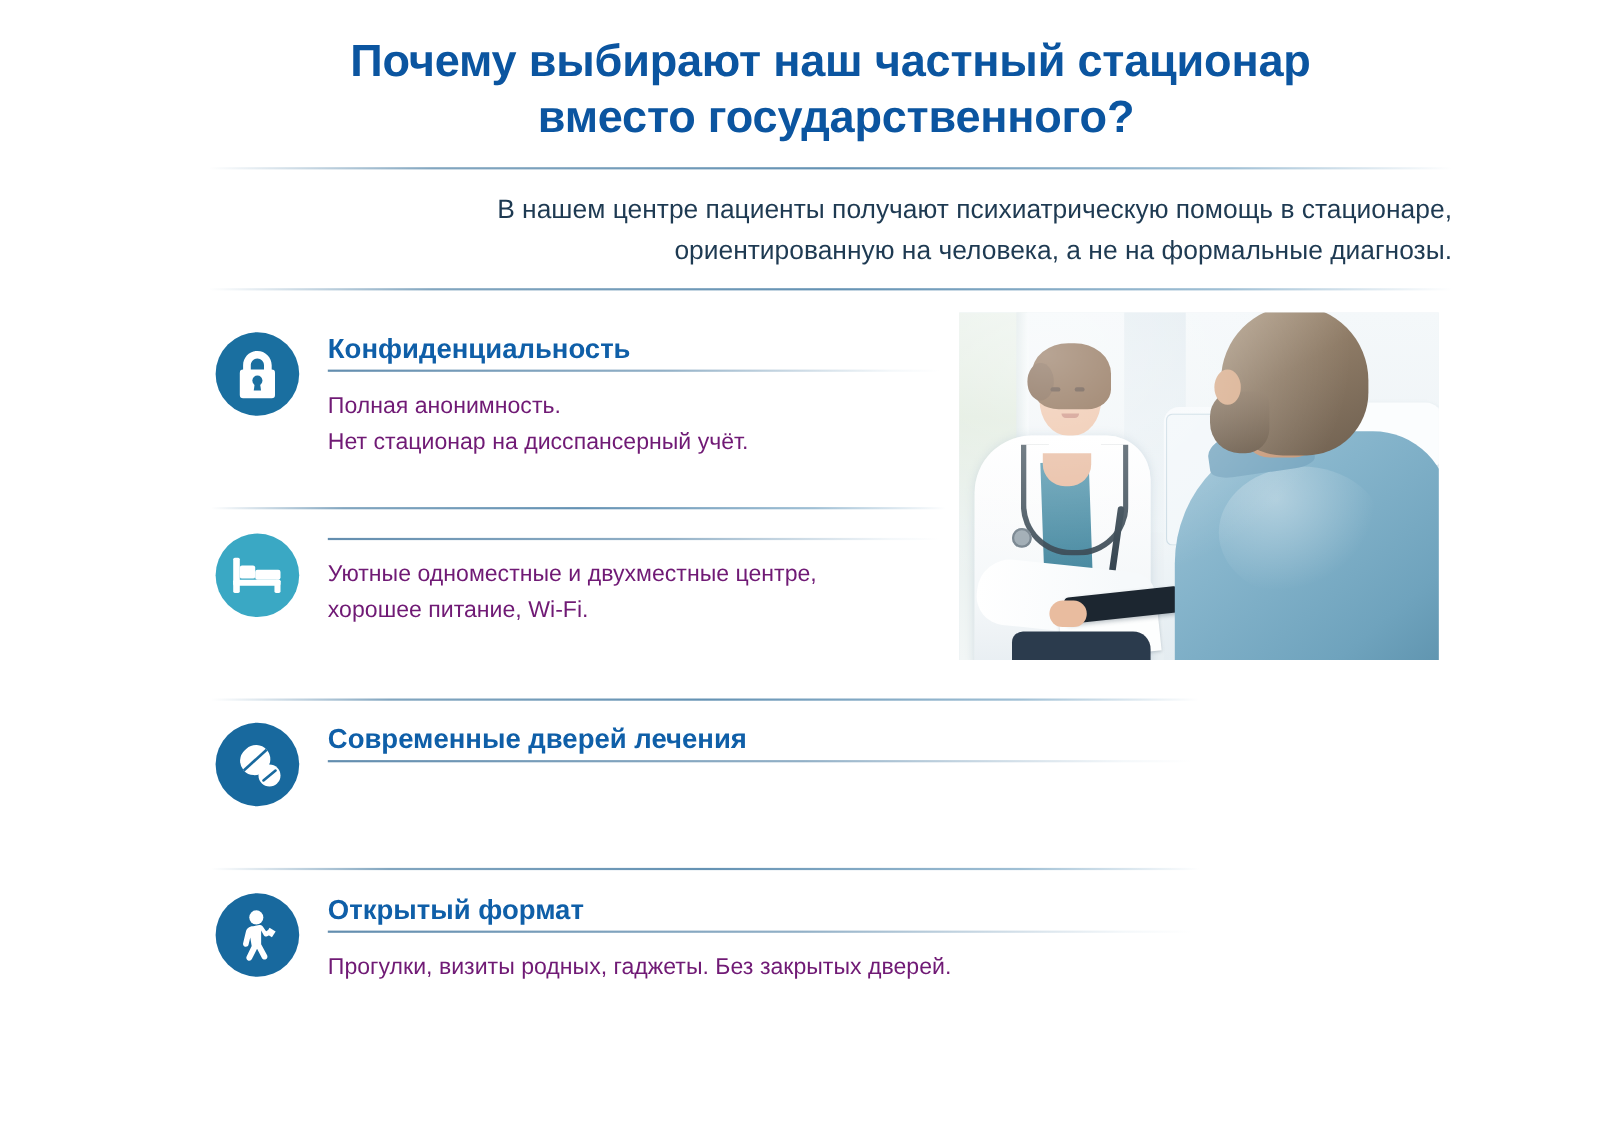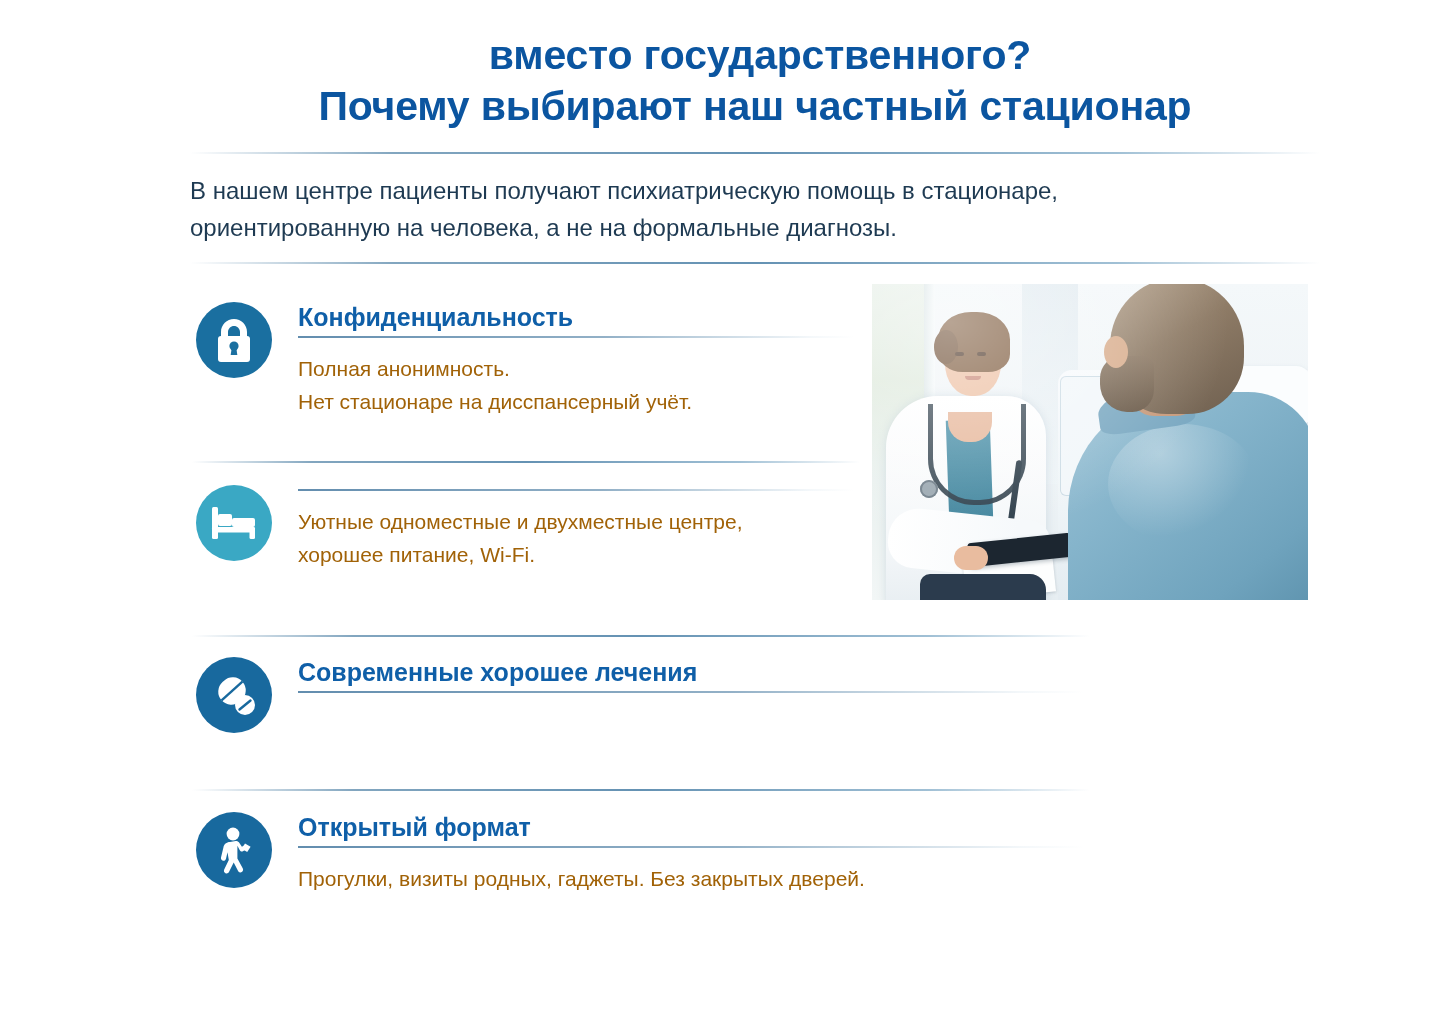--- a/index.html
+++ b/index.html
@@ -59,21 +59,21 @@
   .rule.r-d1    { top: 461px; }
   .rule.r-d2    { top: 635px; }
   .rule.r-d3    { top: 789px; }
 
   
   .subtitle {
     position: absolute;
     left: 190px;
     top: 172px;
     width: 1130px;
-    text-align: left;
+    text-align: right;
     color: #1e3a52;
     font-size: 24px;
     line-height: 37px;
   }
   .subtitle .l1 { display: block; }
   .subtitle .l2 { display: block; }
 
   
   .feature {
     position: absolute;
@@ -107,21 +107,21 @@
     margin-top: 4px;
     height: 2px;
     background: linear-gradient(to right,
         rgba(90,135,170,0.95) 0%,
         rgba(110,150,180,0.75) 55%,
         rgba(180,205,222,0.15) 92%,
         rgba(255,255,255,0) 100%);
   }
   .feature p {
     margin: 0;
-    color: #a16207;
+    color: #701a75;
     font-size: 21px;
     line-height: 33px;
   }
   .feature .desc { margin-top: 14px; }
 
   
   #feature-privacy  { top: 302px; }
   #feature-comfort  { top: 485px; }
   #feature-methods  { top: 657px; }
   #feature-open     { top: 812px; }
@@ -311,22 +311,22 @@
     background: radial-gradient(ellipse at 18% 12%, rgba(255,255,255,.45), rgba(255,255,255,0) 55%);
     pointer-events: none;
   }
 </style>
 </head>
 <body>
 
 <div class="page">
 
   <div class="title-block">
+    <div class="title-line">Почему выбирают наш частный стационар</div>
     <div class="title-line second">вместо государственного?</div>
-    <div class="title-line">Почему выбирают наш частный стационар</div>
   </div>
 
   <div class="rule full r-top"></div>
 
   <div class="subtitle">
     <span class="l1">В нашем центре пациенты получают психиатрическую помощь в стационаре,</span>
     <span class="l2">ориентированную на человека, а не на формальные диагнозы.</span>
   </div>
 
   <div class="rule full r-sub"></div>
@@ -337,21 +337,21 @@
         <path d="M22 3c-7.2 0-13 5.8-13 13v7h7v-7c0-3.3 2.7-6 6-6s6 2.7 6 6v7h7v-7c0-7.2-5.8-13-13-13z" fill="#ffffff"></path>
         <rect x="6" y="20" width="32" height="26" rx="3" fill="#ffffff"></rect>
         <circle cx="22" cy="30" r="4.6" fill="#1a6fa0"></circle>
         <path d="M19.8 31h4.4l1.1 8h-6.6z" fill="#1a6fa0"></path>
       </svg>
     </div>
     <div class="body">
       <h3>Конфиденциальность</h3>
       <div class="head-rule"></div>
       <p class="desc">Полная анонимность.</p>
-      <p>Нет стационаре на дисспансерный учёт.</p>
+      <p>Нет стационар на дисспансерный учёт.</p>
     </div>
   </div>
 
   <div class="rule left r-d1"></div>
 
   <div class="feature" id="feature-comfort">
     <div class="icon">
       <svg width="46" height="36" viewBox="0 0 46 36" aria-hidden="true">
         <rect x="1" y="2" width="6" height="32" rx="1.5" fill="#ffffff"></rect>
         <rect x="7" y="9" width="14" height="12" rx="2" fill="#ffffff"></rect>
@@ -374,21 +374,21 @@
       <svg width="48" height="48" viewBox="0 0 48 48" aria-hidden="true">
         <g transform="rotate(-42 22 20)">
           <rect x="8" y="7" width="28" height="26" rx="13" fill="#ffffff"></rect>
           <path d="M8 20h28" stroke="#18699e" stroke-width="2.4"></path>
         </g>
         <circle cx="35" cy="34" r="10" fill="#ffffff"></circle>
         <path d="M29.5 38.5l11-9" stroke="#18699e" stroke-width="2.4" stroke-linecap="round"></path>
       </svg>
     </div>
     <div class="body">
-      <h3>Современные хорошее лечения</h3>
+      <h3>Современные дверей лечения</h3>
       <div class="head-rule"></div>
     </div>
   </div>
 
   <div class="rule left-wide r-d3"></div>
 
   <div class="feature" id="feature-open">
     <div class="icon">
       <svg width="44" height="48" viewBox="0 0 44 48" aria-hidden="true">
         <circle cx="21" cy="8" r="6.4" fill="#ffffff"></circle>

